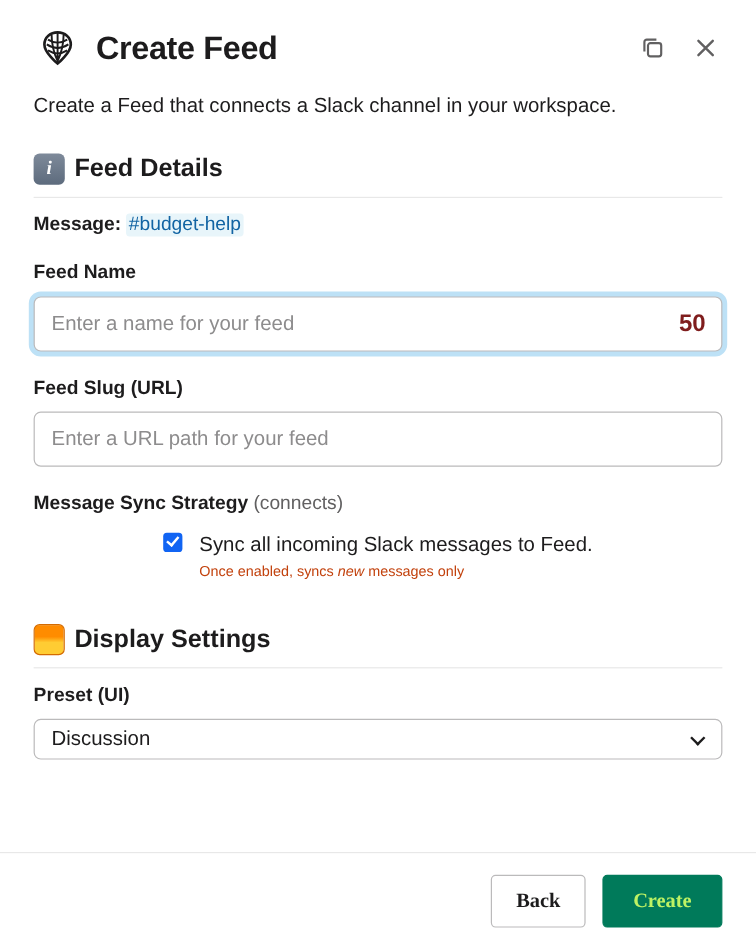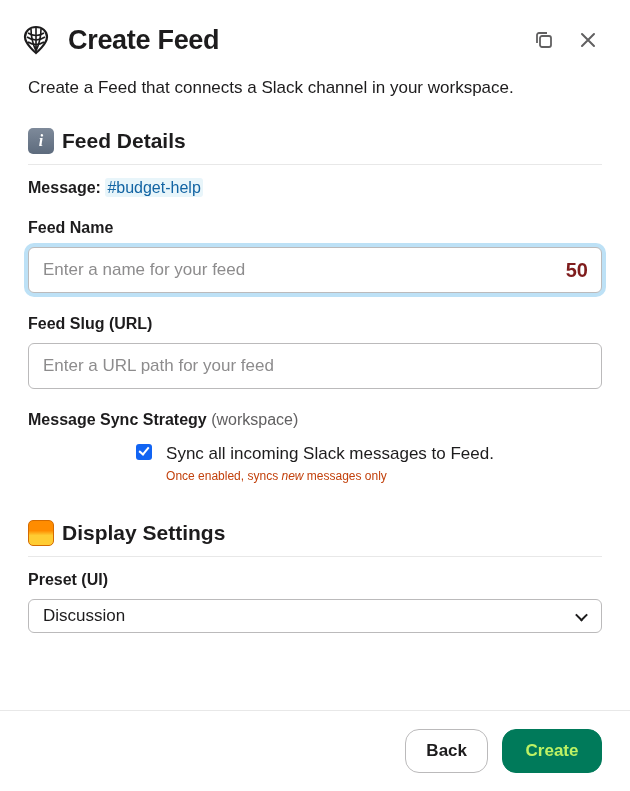--- a/index.html
+++ b/index.html
@@ -10,21 +10,21 @@
       background: #fff;
       color: #1d1c1d;
       -webkit-font-smoothing: antialiased;
       position: relative;
       overflow: hidden;
     }
     
     .header {
       display: flex;
       align-items: center;
-      padding: 24px 28px 8px 20px;
+      padding: 24px 28px 8px 32px;
     }
     .logo {
       width: 32px;
       height: 32px;
       margin-right: 16px;
       flex-shrink: 0;
     }
     .title {
       font-size: 27px;
       font-weight: 900;
@@ -212,26 +212,26 @@
       bottom: 0; left: 0; right: 0;
       border-top: 1px solid #e8e8e8;
       background: #fff;
       padding: 18px 28px;
       display: flex;
       justify-content: flex-end;
       gap: 14px;
     }
     .btn {
       height: 44px;
-      border-radius: 14px;
+      border-radius: 4px;
       font-size: 17px;
       font-weight: 700;
       padding: 0 20px;
       cursor: pointer;
-      font-family: Liberation Sans, sans-serif;
+      font-family: Liberation Serif, serif;
     }
     .btn-secondary {
       background: #fff;
       border: 1px solid #bbbabb;
       color: #1d1c1d;
     }
     .btn-primary {
       background: #007a5a;
       border: 1px solid #007a5a;
       color: #bef264;
@@ -287,21 +287,21 @@
   <div class="field">
     <label class="field-label">Feed Slug (URL)</label>
     <div class="input-wrap">
       <input type="text" placeholder="Enter a URL path for your feed" style="">
     </div>
   </div>
 
   <div class="field">
     <label class="field-label">
       <span>Message Sync Strategy</span>
-      <span class="optional">(workspace)</span>
+      <span class="optional">(connects)</span>
     </label>
     <div class="checkbox-row">
       <div class="cb"></div>
       <div class="cb-text">
         <div>Sync all incoming Slack messages to Feed.</div>
         <div class="cb-sub">
           <span>Once enabled, syncs </span><em>new</em><span> messages only</span>
         </div>
       </div>
     </div>

